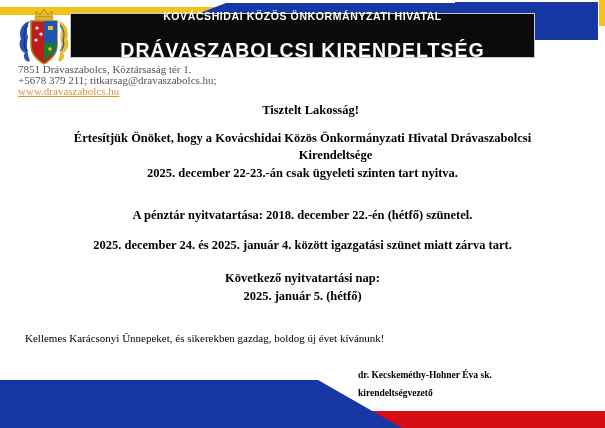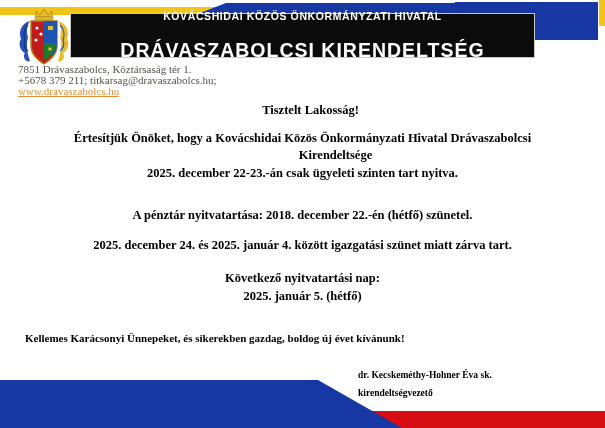--- a/index.html
+++ b/index.html
@@ -33,21 +33,21 @@
   
   .line{position:absolute;left:0;width:605px;text-align:center;font-weight:bold;font-size:12.5px;color:#000;}
   .salutation{top:103px;padding-left:8px;}
   .intro1{top:131px;}
   .intro2{top:148px;margin-left:33px;}
   .p-duty{top:166px;}
   .p-cash{top:208px;}
   .p-closed{top:238px;}
   .p-nextlabel{top:271px;}
   .p-nextdate{top:289px;}
-  .greeting{position:absolute;left:25px;top:332px;font-weight:bold;font-size:11px;color:#000;}
+  .greeting{position:absolute;left:25px;top:332px;font-weight:normal;font-size:11px;color:#000;}
   .sig{position:absolute;left:358px;top:366px;width:200px;text-align:left;font-weight:bold;font-size:9.5px;color:#000;line-height:18px;}
 </style>
 </head>
 <body>
 
 <div id="page" style="--navy: #1637a4; --yellow: #f2c318; --red: #d60d12; --bar: #0b0b0b; --link: #e2913a; --contact: #57524a;">
 
   <div class="top-yellow"></div>
   <div class="top-navy-band"></div>
   <div class="top-navy-rect"></div>

